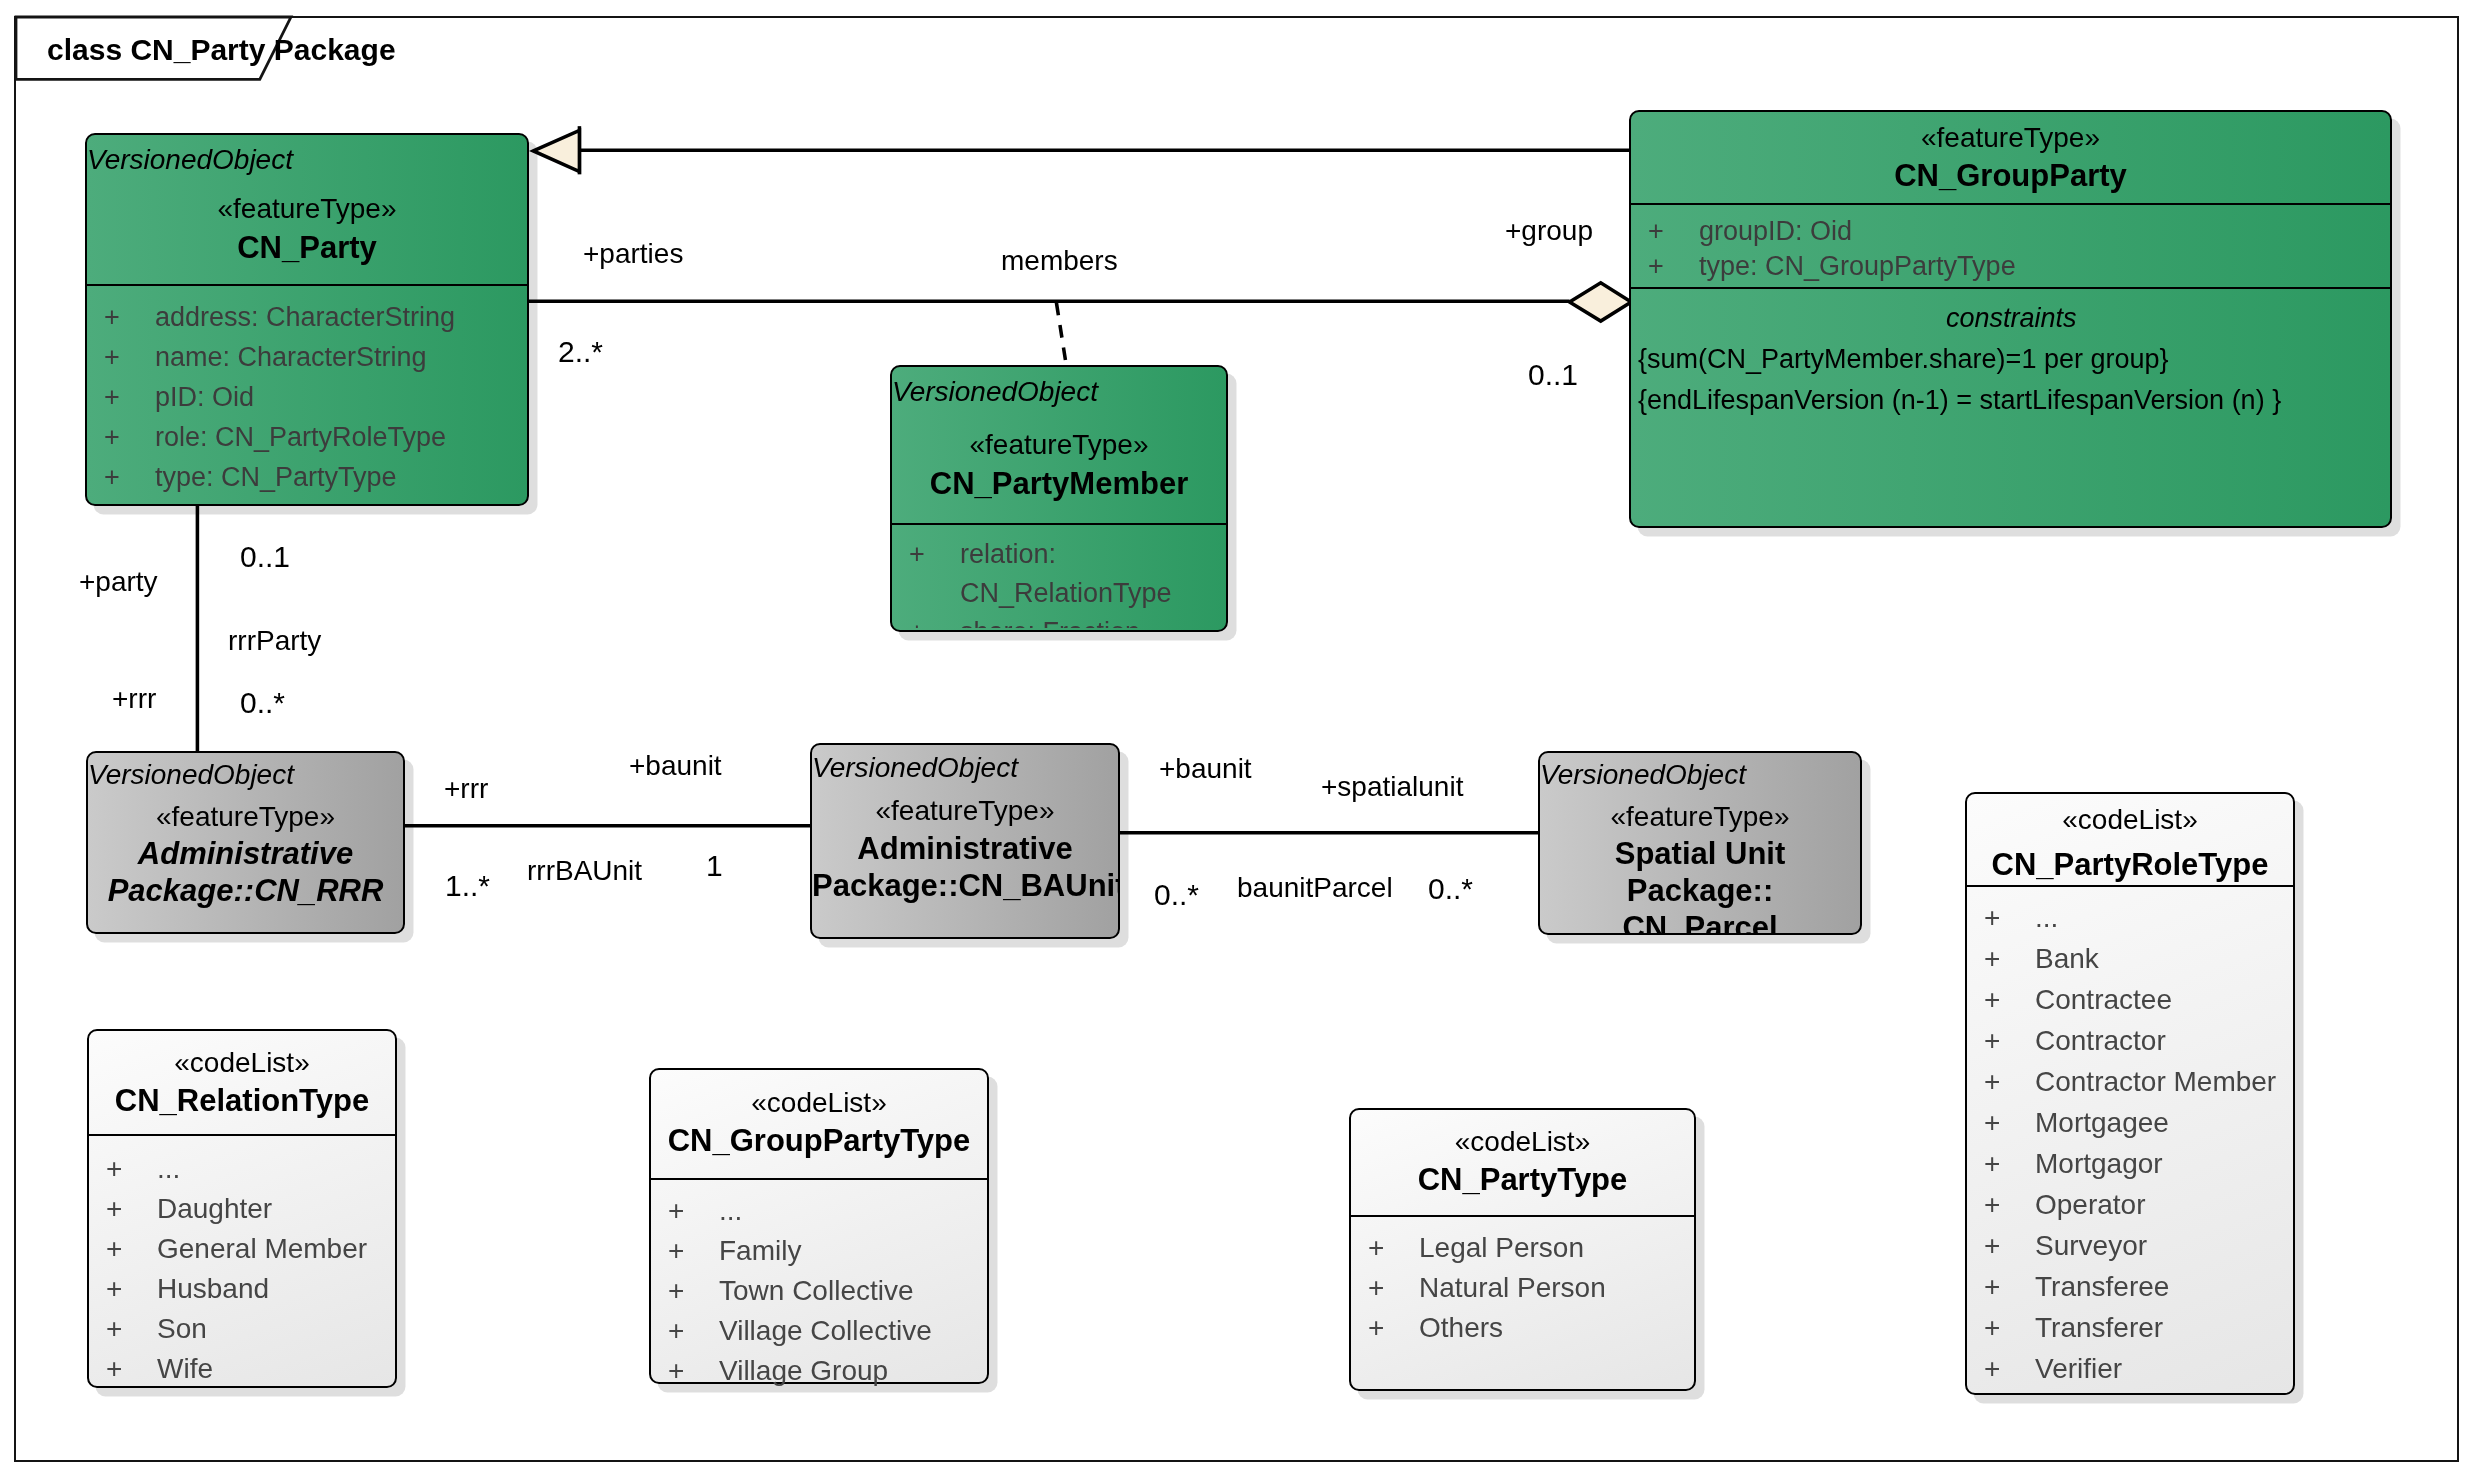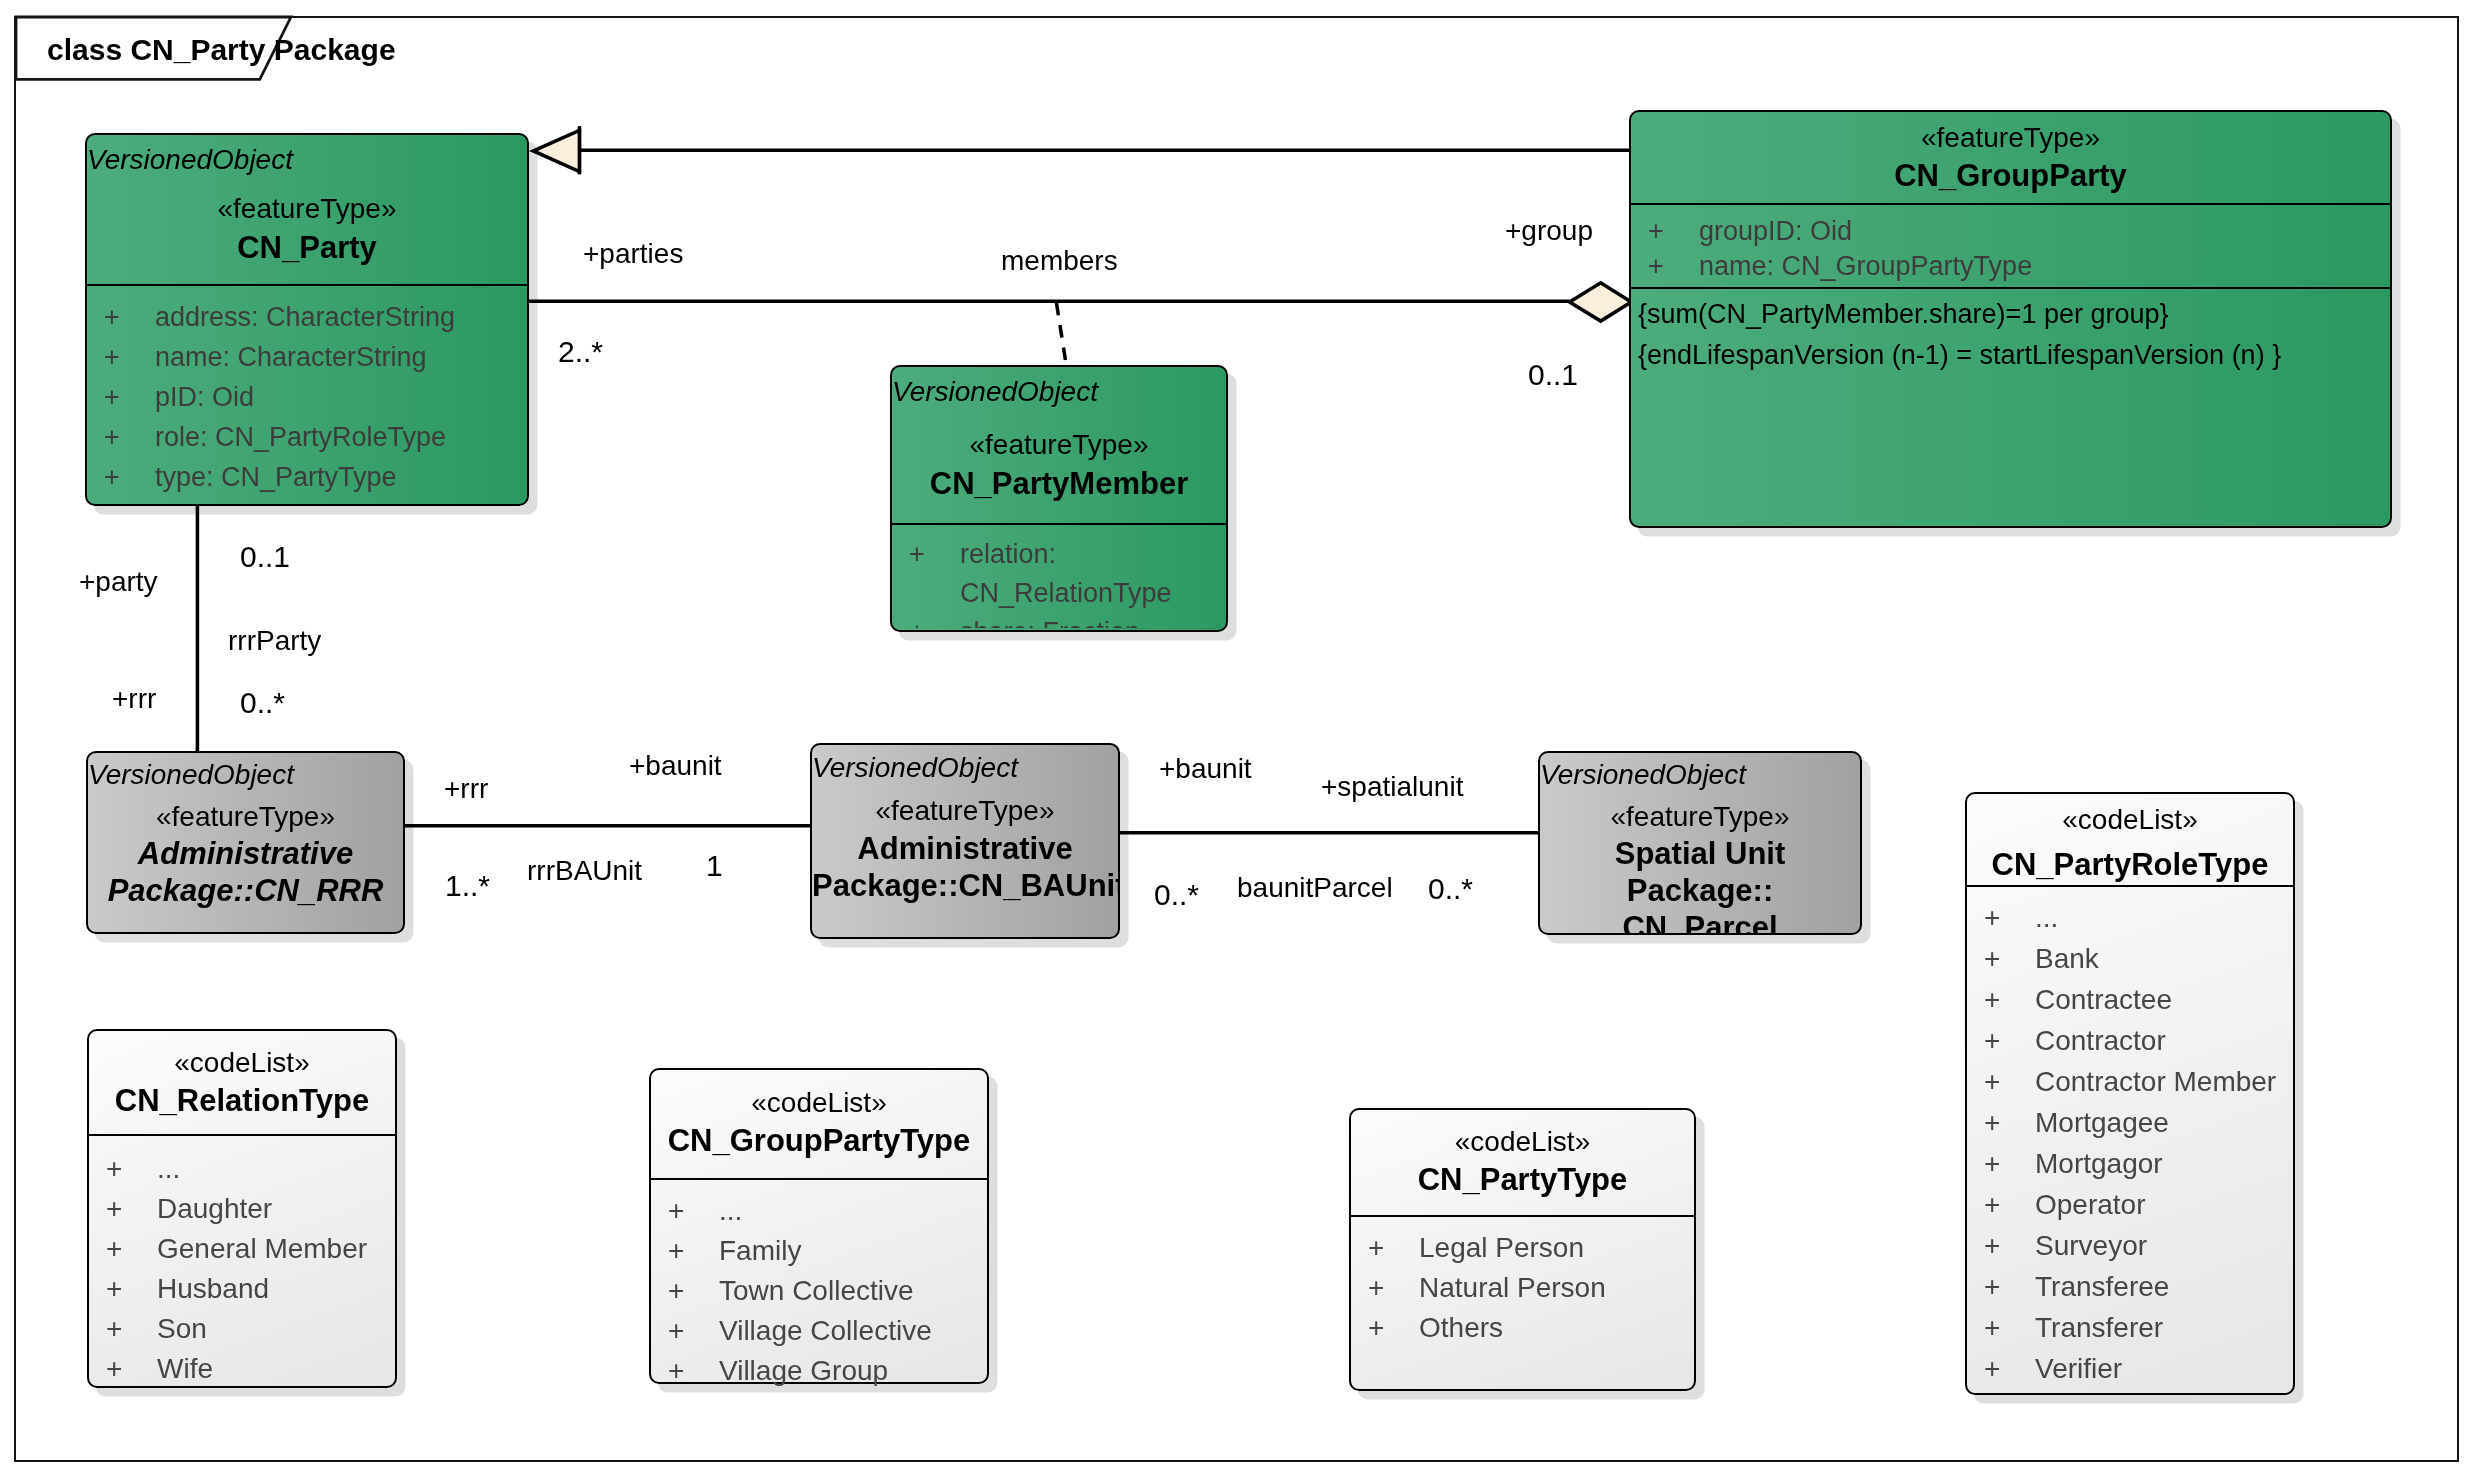--- a/index.html
+++ b/index.html
@@ -91,24 +91,25 @@
     <div class="st" style="padding-top:10px;">«featureType»</div>
     <div class="nm" style="margin-top:4.3px;">CN_GroupParty</div>
   </div>
   <div class="sec attrs" style="height:84px;padding-top:8.5px;line-height:35px;">
       <div class="attr-row">
         <span class="vis">+</span>
         <span>groupID: Oid</span>
       </div>
       <div class="attr-row">
         <span class="vis">+</span>
-        <span>name: CN_GroupPartyType</span>
+        <span>type: CN_GroupPartyType</span>
       </div>
     </div>
   <div class="sec cons" style="height:238px;">
+    <div class="ctitle">constraints</div>
     <div class="cline">{sum(CN_PartyMember.share)=1 per group}</div>
     <div class="cline">{endLifespanVersion (n-1) = startLifespanVersion (n) }</div>
   </div>
 </div>
 
 <div class="box green" style="left:890px;top:365px;width:338px;height:267px;">
   <div class="sec first" style="height:156px;">
     <div class="vo">VersionedObject</div>
     <div class="st" style="margin-top:21px;">«featureType»</div>
     <div class="nm" style="margin-top:5.7px;">CN_PartyMember</div>

